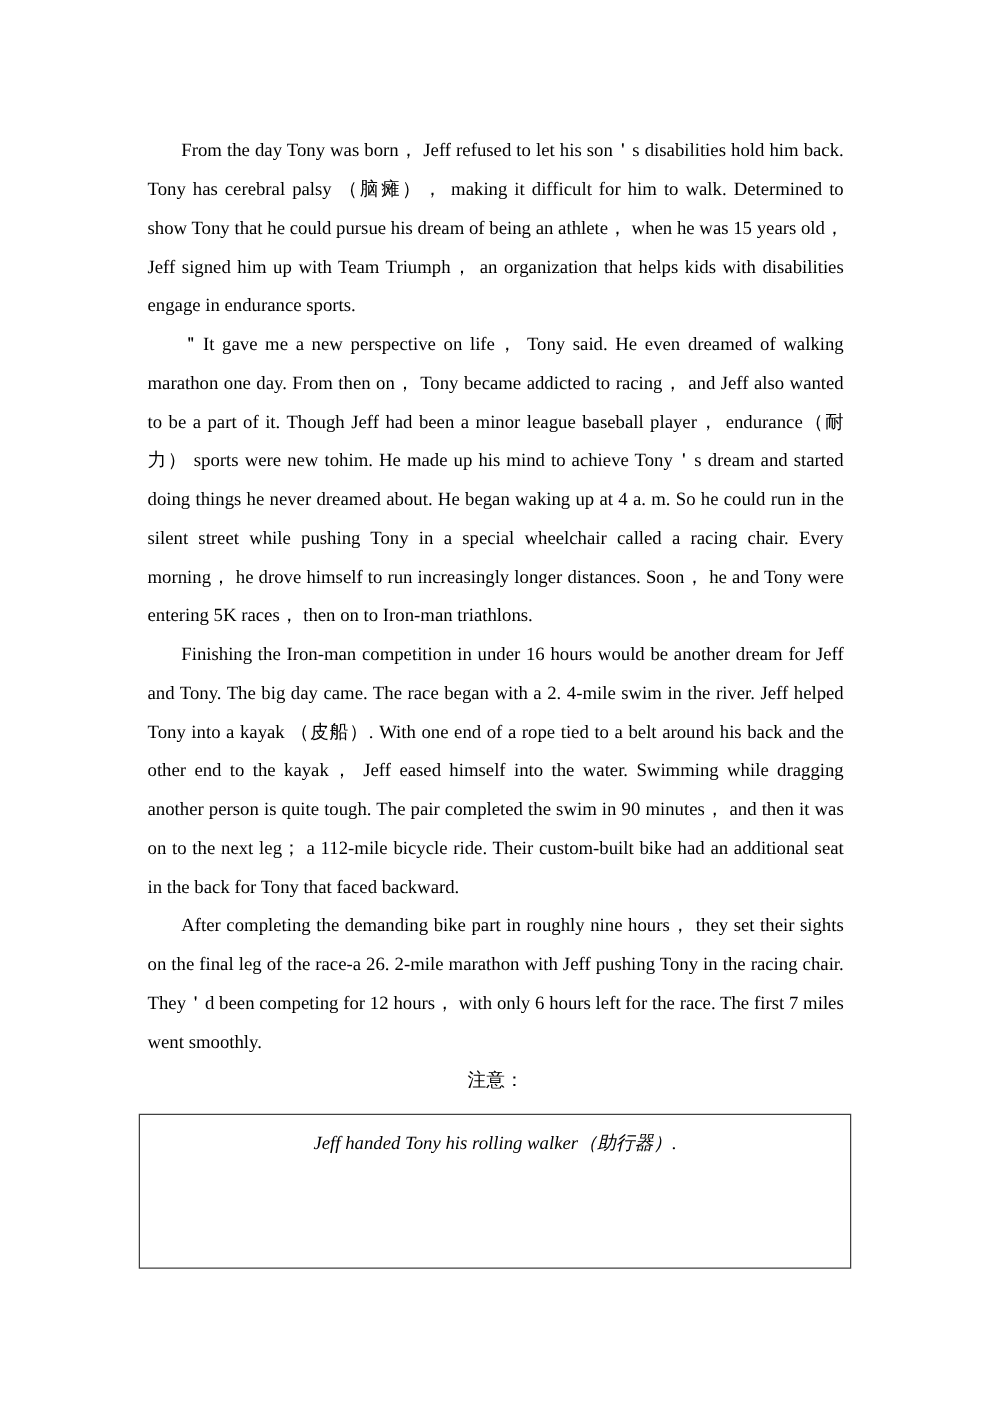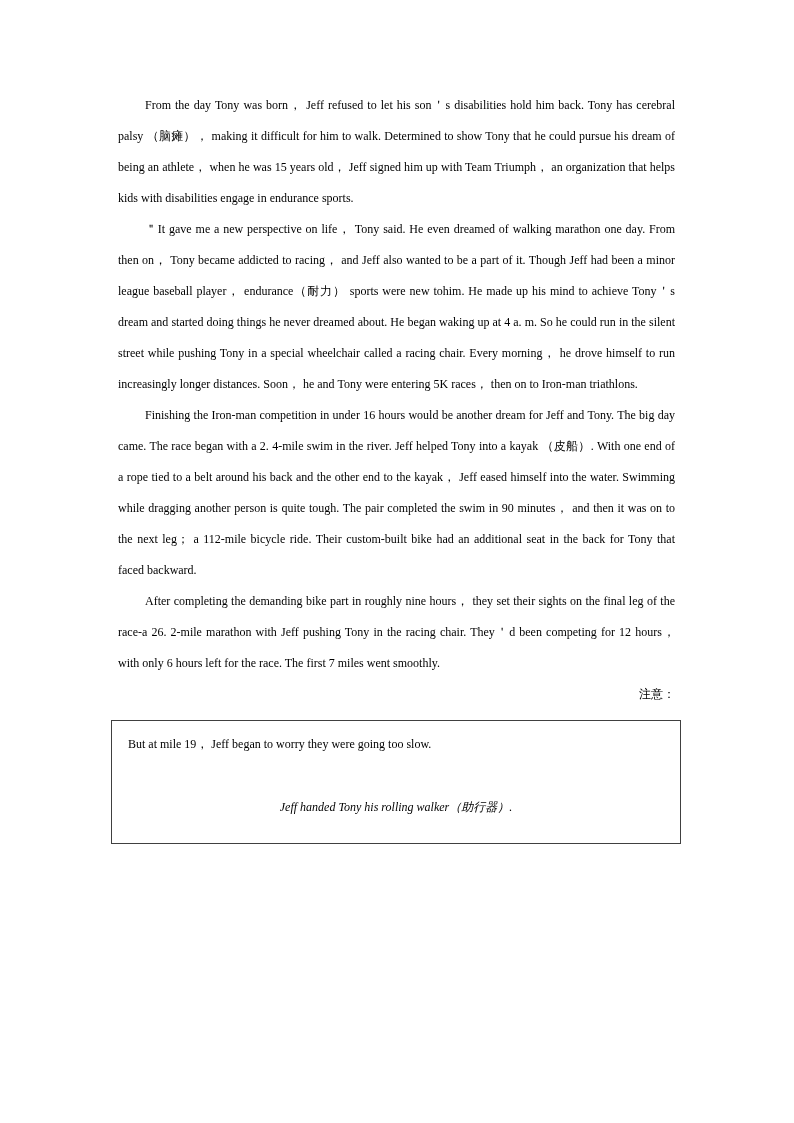--- a/index.html
+++ b/index.html
@@ -11,34 +11,34 @@
     position: relative;
     width: 794px;
     height: 1123px;
     font-family: "Liberation Serif", "DejaVu Serif", serif;
     color: #000000;
     overflow: hidden;
   }
   .doc {
     position: absolute;
     left: 118px;
-    top: 90px;
+    top: 106px;
     width: 557px;
-    font-size: 12px;
+    font-size: 15px;
     line-height: 31px;
     text-align: justify;
   }
   .para {
     margin: 0;
     text-indent: 27px;
   }
   .note-heading,
   .note {
     margin: 0;
-    text-align: right;
+    text-align: center;
     text-indent: 0;
   }
   .answer-box {
     box-sizing: border-box;
     width: 570px;
     margin-left: -7px;
     margin-top: 10px;
     border: 1.5px solid #404040;
     padding: 8px 16px 16px 16px;
     min-height: 124px;
@@ -59,16 +59,15 @@
 
 <div class="doc">
   <p class="para">From the day Tony was born， Jeff refused to let his son＇s disabilities hold him back. Tony has cerebral palsy （脑瘫）， making it difficult for him to walk. Determined to show Tony that he could pursue his dream of being an athlete， when he was 15 years old， Jeff signed him up with Team Triumph， an organization that helps kids with disabilities engage in endurance sports.</p>
   <p class="para">＂It gave me a new perspective on life， Tony said. He even dreamed of walking marathon one day. From then on， Tony became addicted to racing， and Jeff also wanted to be a part of it. Though Jeff had been a minor league baseball player， endurance（耐力） sports were new tohim. He made up his mind to achieve Tony＇s dream and started doing things he never dreamed about. He began waking up at 4 a. m. So he could run in the silent street while pushing Tony in a special wheelchair called a racing chair. Every morning， he drove himself to run increasingly longer distances. Soon， he and Tony were entering 5K races， then on to Iron-man triathlons.</p>
   <p class="para">Finishing the Iron-man competition in under 16 hours would be another dream for Jeff and Tony. The big day came. The race began with a 2. 4-mile swim in the river. Jeff helped Tony into a kayak （皮船）. With one end of a rope tied to a belt around his back and the other end to the kayak， Jeff eased himself into the water. Swimming while dragging another person is quite tough. The pair completed the swim in 90 minutes， and then it was on to the next leg； a 112-mile bicycle ride. Their custom-built bike had an additional seat in the back for Tony that faced backward.</p>
   <p class="para">After completing the demanding bike part in roughly nine hours， they set their sights on the final leg of the race-a 26. 2-mile marathon with Jeff pushing Tony in the racing chair. They＇d been competing for 12 hours， with only 6 hours left for the race. The first 7 miles went smoothly.</p>
 
   <p class="note-heading">注意：</p>
 
   <div class="answer-box">
-    <p class="box-line-1">But at mile 19， Jeff began to worry they were going too slow.</p>
     <p class="box-line-2">Jeff handed Tony his rolling walker（助行器）.</p>
   </div>
 </div>
 
 </body></html>

